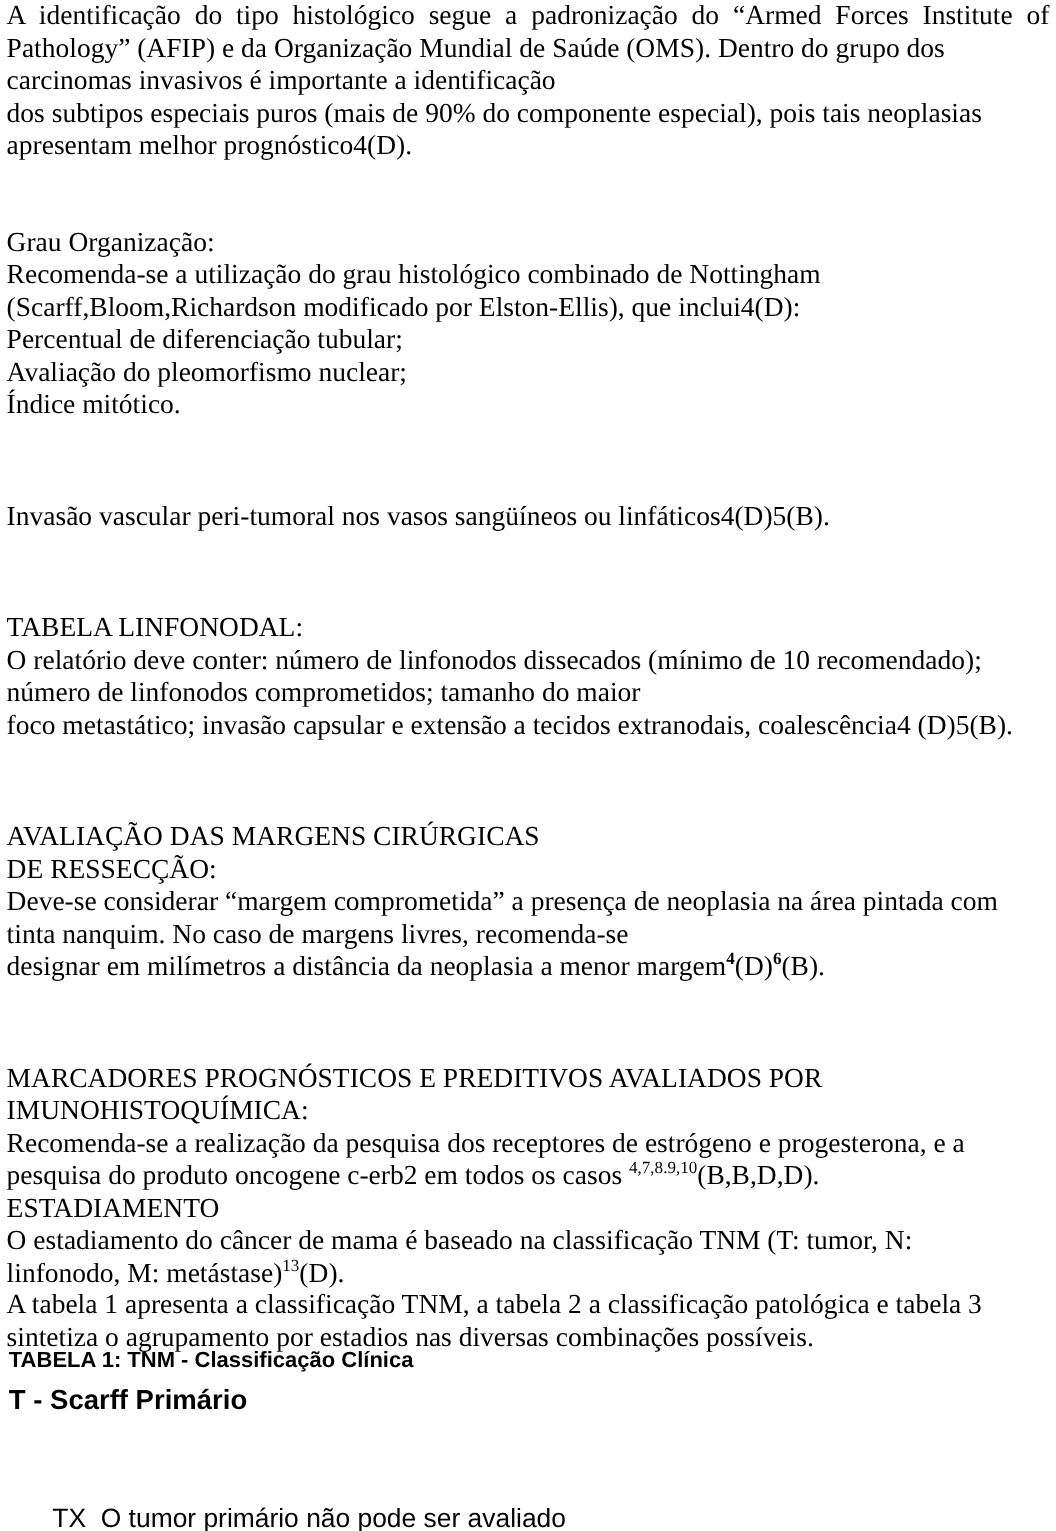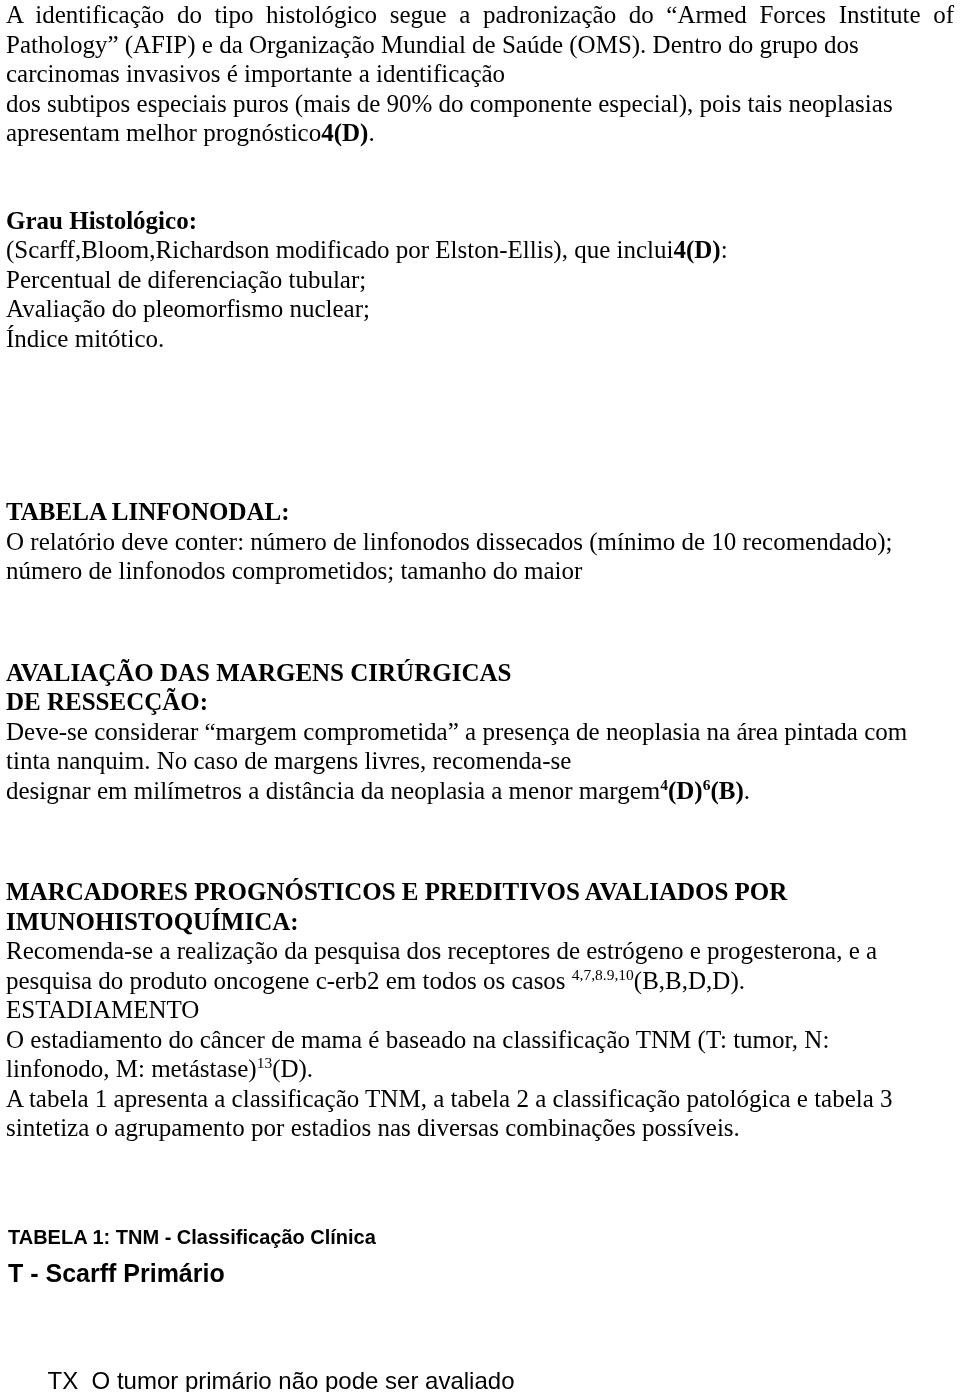--- a/index.html
+++ b/index.html
@@ -36,21 +36,21 @@
     color: #000;
   }
   p.para {
     margin: 0;
     padding: 0;
   }
   p.justified {
     text-align: justify;
     text-justify: inter-word;
   }
-  .b { font-weight: bold; }
+  .b { font-weight: normal; }
   sup {
     font-size: 0.62em;
     vertical-align: super;
     line-height: 0;
     font-weight: bold;
   }
   sup.reg { font-weight: bold; }
   .gap-xl { height: 58px; }
   .gap-xxl { height: 72px; }
 
@@ -96,36 +96,45 @@
     </p>
     <p class="para justified">
       <span class="jline">dos subtipos especiais puros (mais de 90% do componente especial), pois tais neoplasias</span>
     </p>
     <p class="para">
       <span>apresentam melhor prognóstico</span><span class="b">4(D)</span><span>.</span>
     </p>
 
     <div class="gap-xl"></div>
 
-    <p class="para b">Grau Histológico:</p>
+    <p class="para b">Grau Organização:</p>
+    <p class="para justified">
+      <span class="jline">Recomenda-se a utilização do grau histológico combinado de Nottingham</span>
+    </p>
     <p class="para">
       <span>(Scarff,Bloom,Richardson modificado por Elston-Ellis), que inclui</span><span class="b">4(D)</span><span>:</span>
     </p>
     <p class="para">Percentual de diferenciação tubular;</p>
     <p class="para">Avaliação do pleomorfismo nuclear;</p>
     <p class="para">Índice mitótico.</p>
 
     <div class="gap-xxl"></div>
 
+    <p class="para b">
+      <span>Invasão vascular peri-tumoral nos vasos sangüíneos ou linfáticos</span><span>4(D)5(B)</span><span>.</span>
+    </p>
 
     <div class="gap-xxl"></div>
 
     <p class="para b">TABELA LINFONODAL:</p>
     <p class="para">O relatório deve conter: número de linfonodos dissecados (mínimo de 10 recomendado);</p>
     <p class="para">número de linfonodos comprometidos; tamanho do maior</p>
+    <p class="para">
+      <span>foco metastático; invasão capsular e extensão a tecidos extranodais, coalescência</span><span class="b">4 (D)5(B)</span><span>.</span>
+    </p>
 
     <div class="gap-xxl"></div>
 
     <p class="para b">AVALIAÇÃO DAS MARGENS CIRÚRGICAS</p>
     <p class="para b">DE RESSECÇÃO:</p>
     <p class="para">Deve-se considerar “margem comprometida” a presença de neoplasia na área pintada com</p>
     <p class="para">tinta nanquim. No caso de margens livres, recomenda-se</p>
     <p class="para">
       <span>designar em milímetros a distância da neoplasia a menor margem</span><sup>4</sup><span class="b">(D)</span><sup>6</sup><span class="b">(B)</span><span>.</span>
     </p>

